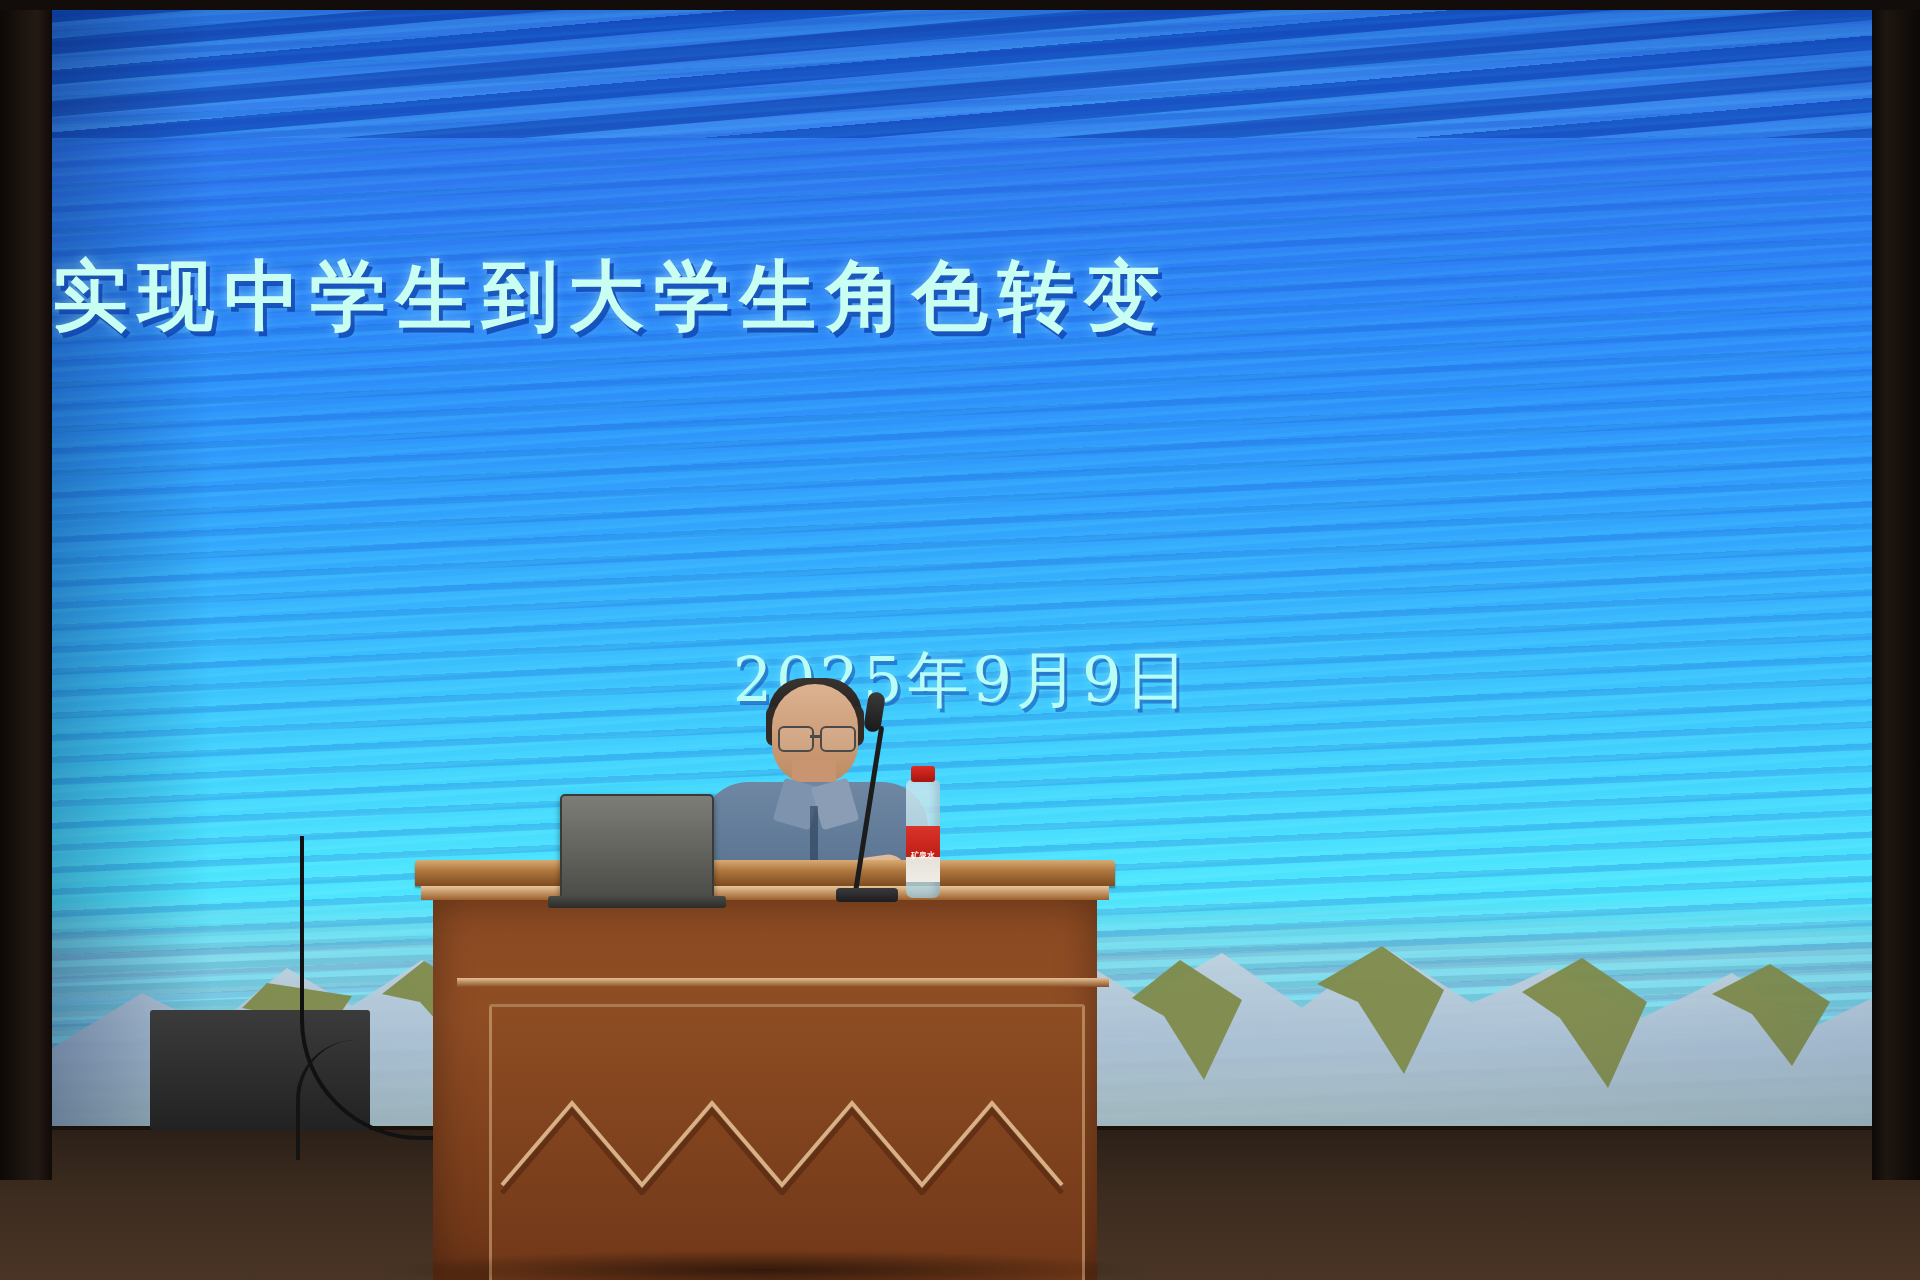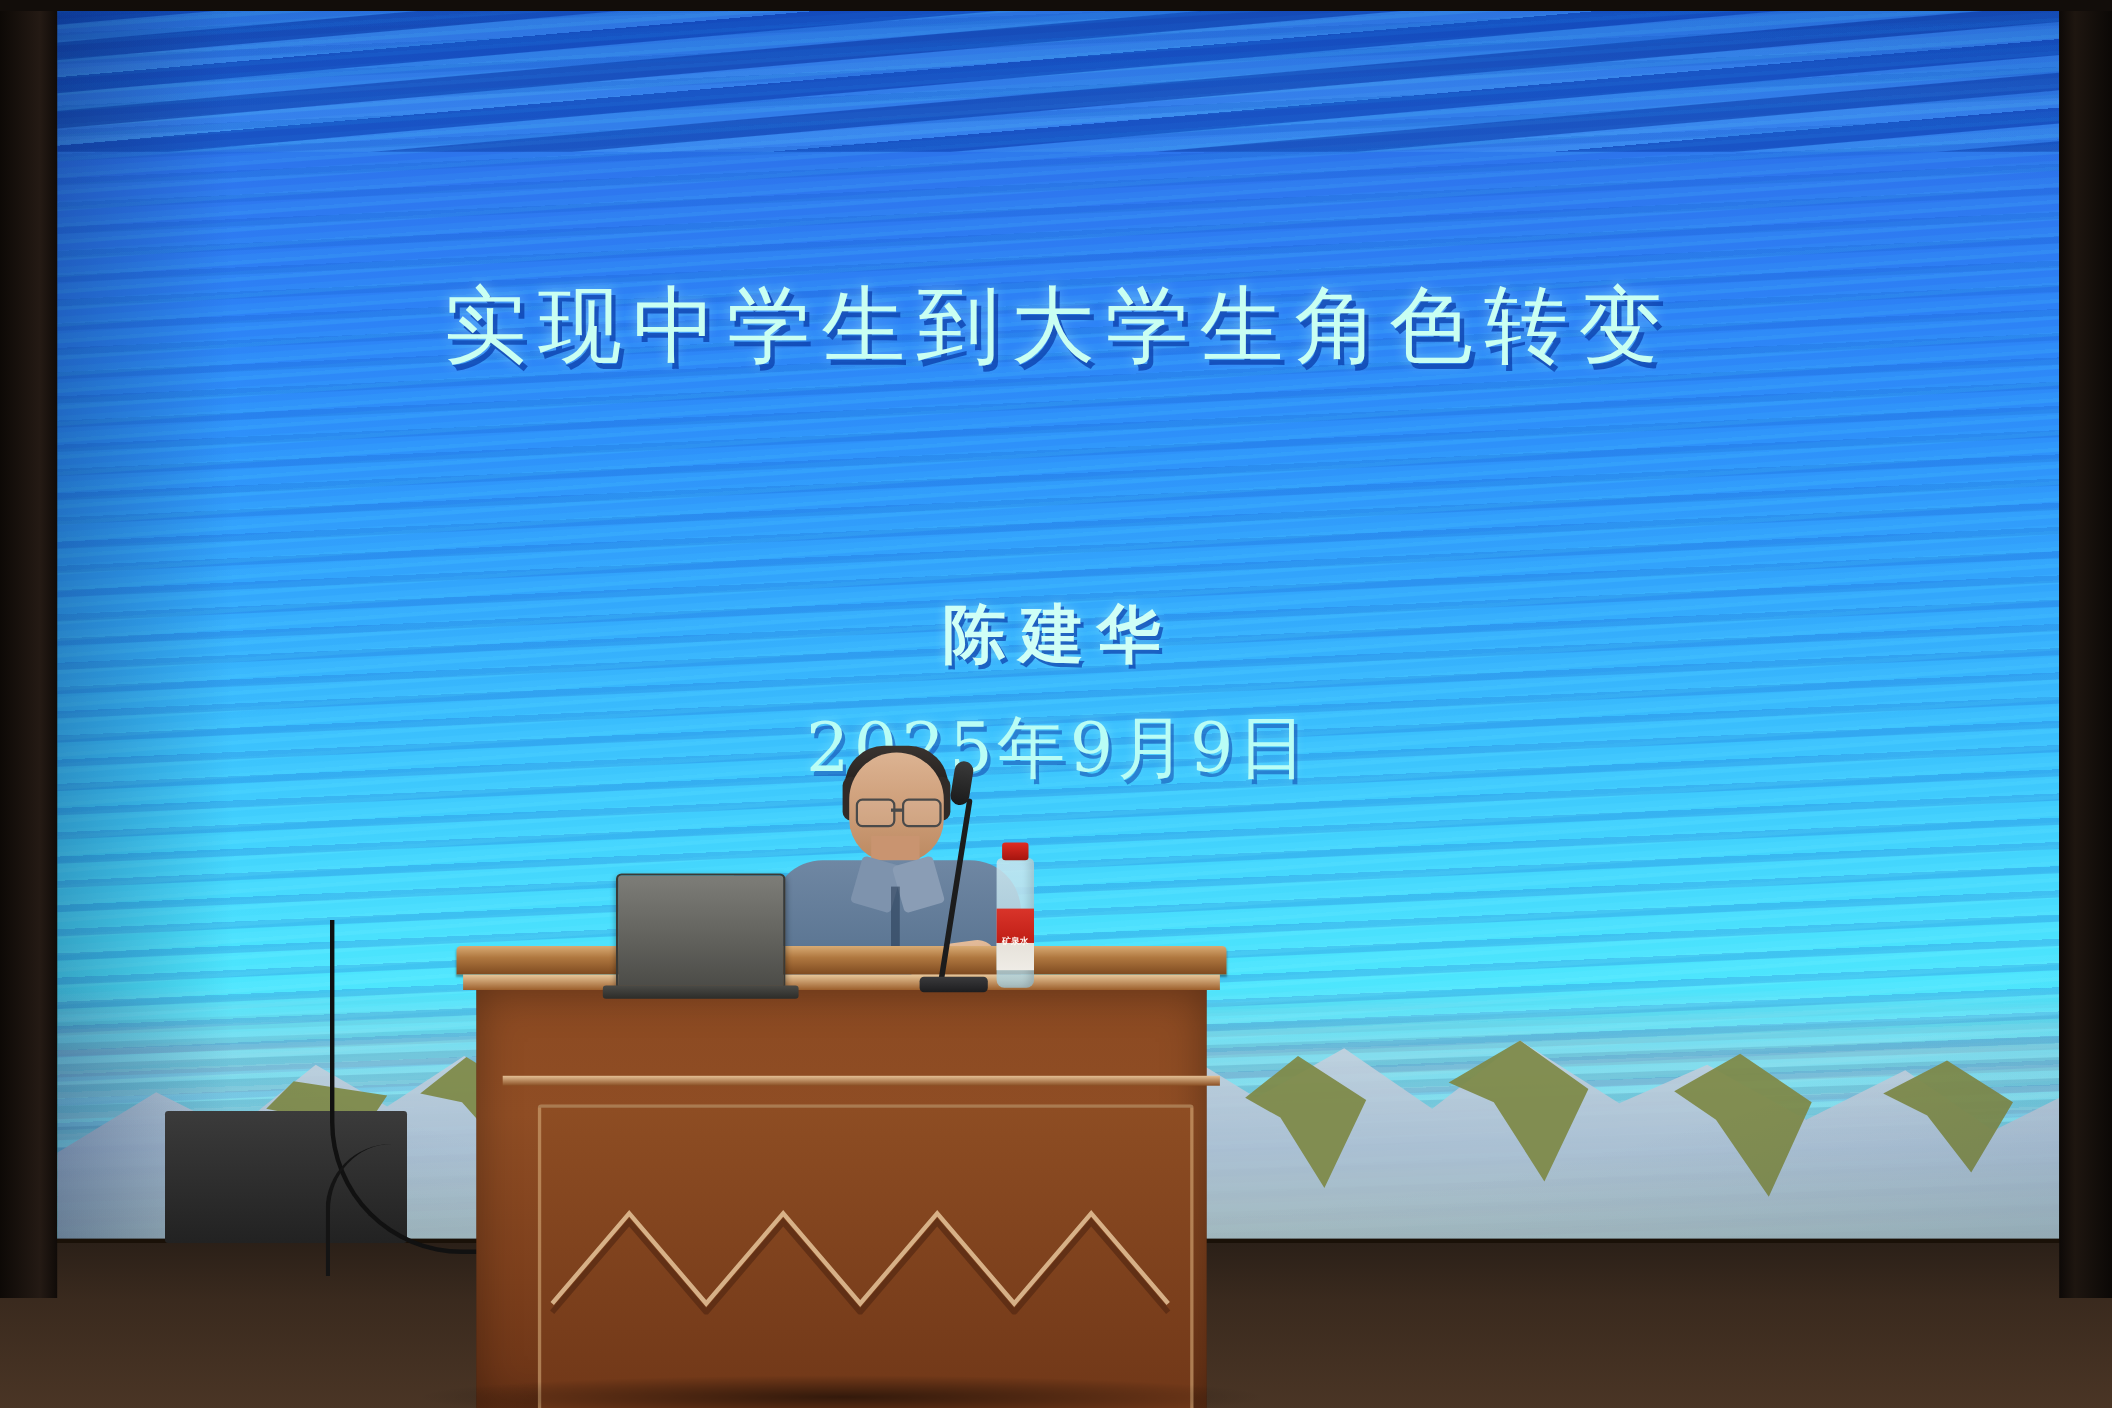--- a/index.html
+++ b/index.html
@@ -39,22 +39,22 @@
   .mtns{position:absolute;left:0;bottom:0;width:100%;height:270px;}
   .mt-haze{position:absolute;left:0;bottom:0;width:100%;height:270px;
       background:repeating-linear-gradient(178deg,
          rgba(160,175,195,.55) 0px, rgba(160,175,195,.55) 5px,
          rgba(190,200,215,.42) 6px, rgba(190,200,215,.42) 12px,
          rgba(140,160,185,.50) 13px, rgba(140,160,185,.50) 19px);
       -webkit-mask-image:linear-gradient(180deg, rgba(0,0,0,0) 0%, #000 22%, #000 100%);
       mask-image:linear-gradient(180deg, rgba(0,0,0,0) 0%, #000 22%, #000 100%);}
 
   
-  .slide-title{position:absolute;left:0;top:238px;width:100%;text-align:center;
-      font-family:"DejaVu Sans","Liberation Sans",sans-serif;font-weight:normal;
+  .slide-title{position:absolute;left:0;top:238px;width:100%;text-align:left;
+      font-family:"DejaVu Sans","Liberation Sans",sans-serif;font-weight:bold;
       font-size:76px;letter-spacing:10px;color:#c9fff2;
       text-shadow:4px 5px 0 rgba(10,60,170,.75), 0 0 12px rgba(200,255,250,.45);}
   .slide-author{position:absolute;left:0;top:530px;width:100%;text-align:center;
       font-family:"DejaVu Sans","Liberation Sans",sans-serif;font-weight:bold;
       font-size:58px;letter-spacing:12px;color:#cffff6;
       text-shadow:3px 4px 0 rgba(10,60,170,.7), 0 0 10px rgba(190,255,250,.4);}
   .slide-date{position:absolute;left:0;top:630px;width:100%;text-align:center;
       font-family:"DejaVu Serif","Liberation Serif",serif;
       font-size:62px;letter-spacing:4px;color:#b9fdf5;
       text-shadow:3px 4px 0 rgba(20,80,180,.6), 0 0 10px rgba(190,255,250,.35);}
@@ -164,21 +164,20 @@
         <path d="M1265,86 L1330,48 L1392,92 L1352,176 L1306,104 Z" fill="#7e8a4a" opacity="0.95"></path>
         <path d="M1470,94 L1530,60 L1595,104 L1556,190 L1508,120 Z" fill="#7e8a4a" opacity="0.95"></path>
         <path d="M1660,96 L1718,66 L1778,104 L1740,168 L1700,116 Z" fill="#7e8a4a" opacity="0.95"></path>
       </svg>
     </div>
 
     <div class="leftglow"></div>
     <div class="vign"></div>
 
     <div class="slide-title">实现中学生到大学生角色转变</div>
-    <div class="slide-author">陈建华</div>
     <div class="slide-date">2025年9月9日</div>
   </div>
 
   <div class="wall-left"></div>
   <div class="wall-right"></div>
   <div class="wall-top"></div>
   <div class="floor-edge"></div>
   <div class="floor"></div>
 
   <div class="subwoofer"></div>

